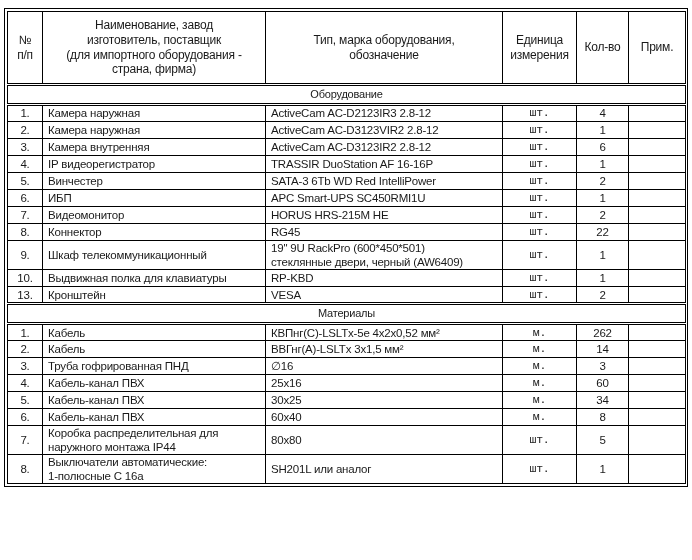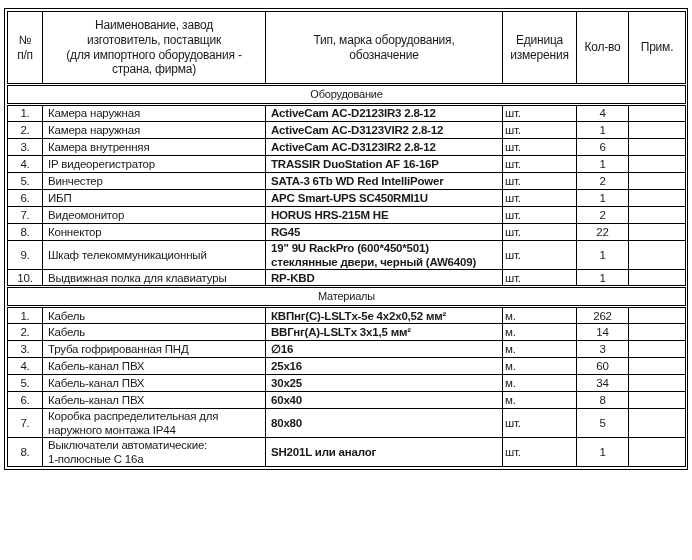--- a/index.html
+++ b/index.html
@@ -35,22 +35,22 @@
   }
   table.spec-table th {
     font-weight: normal;
     text-align: center;
     height: 73px;
     padding: 2px 3px;
     font-size: 12px;
   }
   td.col-num  { text-align: center; height: 17px; padding: 0 2px; }
   td.col-name { text-align: left;  padding: 0 5px; }
-  td.col-type { text-align: left;  padding: 0 5px; font-weight: bold; }
-  td.col-unit { text-align: left; padding: 0 2px; }
+  td.col-type { text-align: left;  padding: 0 5px; }
+  td.col-unit { text-align: center; padding: 0 2px; font-family: Liberation Mono, monospace; }
   td.col-qty  { text-align: center; padding: 0 2px; }
   td.col-note { padding: 0 2px; }
   tr.section-row td {
     text-align: center;
     height: 20px;
     font-size: 11px;
     border-top: 3px double #000;
     border-bottom: 3px double #000;
     padding: 1px 2px;
   }
@@ -162,20 +162,28 @@
           <td class="col-note"></td>
         </tr>
         <tr>
           <td class="col-num">10.</td>
           <td class="col-name">Выдвижная полка для клавиатуры</td>
           <td class="col-type">RP-KBD</td>
           <td class="col-unit">шт.</td>
           <td class="col-qty">1</td>
           <td class="col-note"></td>
         </tr>
+        <tr>
+          <td class="col-num">13.</td>
+          <td class="col-name">Кронштейн</td>
+          <td class="col-type">VESA</td>
+          <td class="col-unit">шт.</td>
+          <td class="col-qty">2</td>
+          <td class="col-note"></td>
+        </tr>
         <tr class="section-row">
           <td colspan="6">Материалы</td>
         </tr>
         <tr>
           <td class="col-num">1.</td>
           <td class="col-name">Кабель</td>
           <td class="col-type">КВПнг(С)-LSLTx-5e 4x2x0,52 мм²</td>
           <td class="col-unit">м.</td>
           <td class="col-qty">262</td>
           <td class="col-note"></td>

